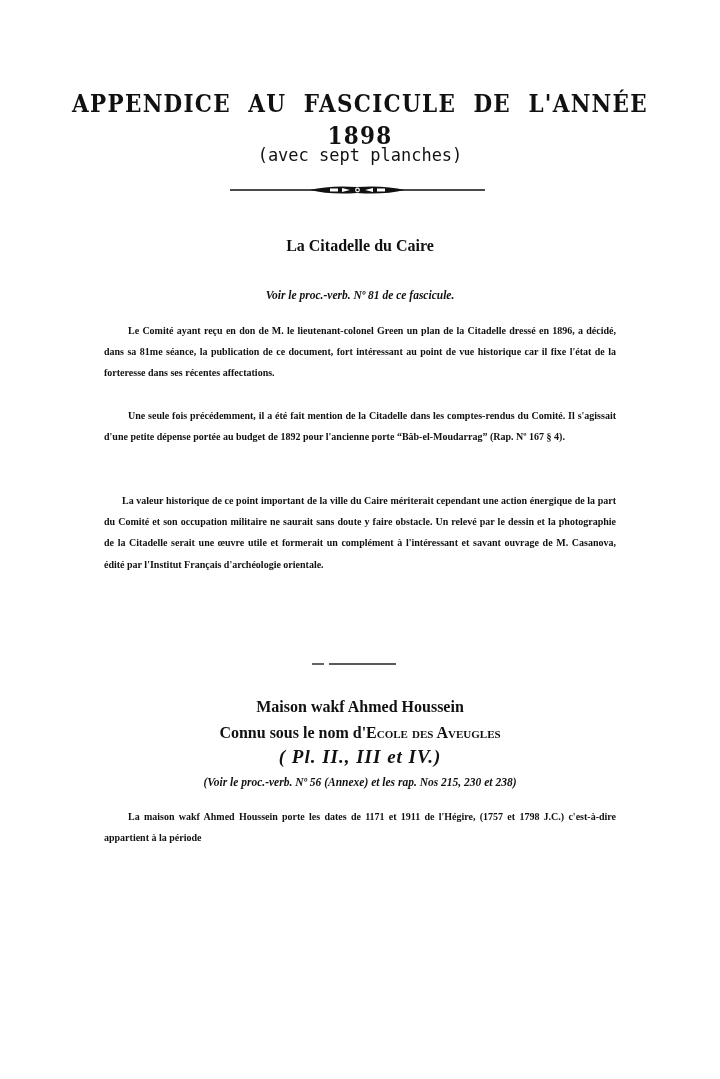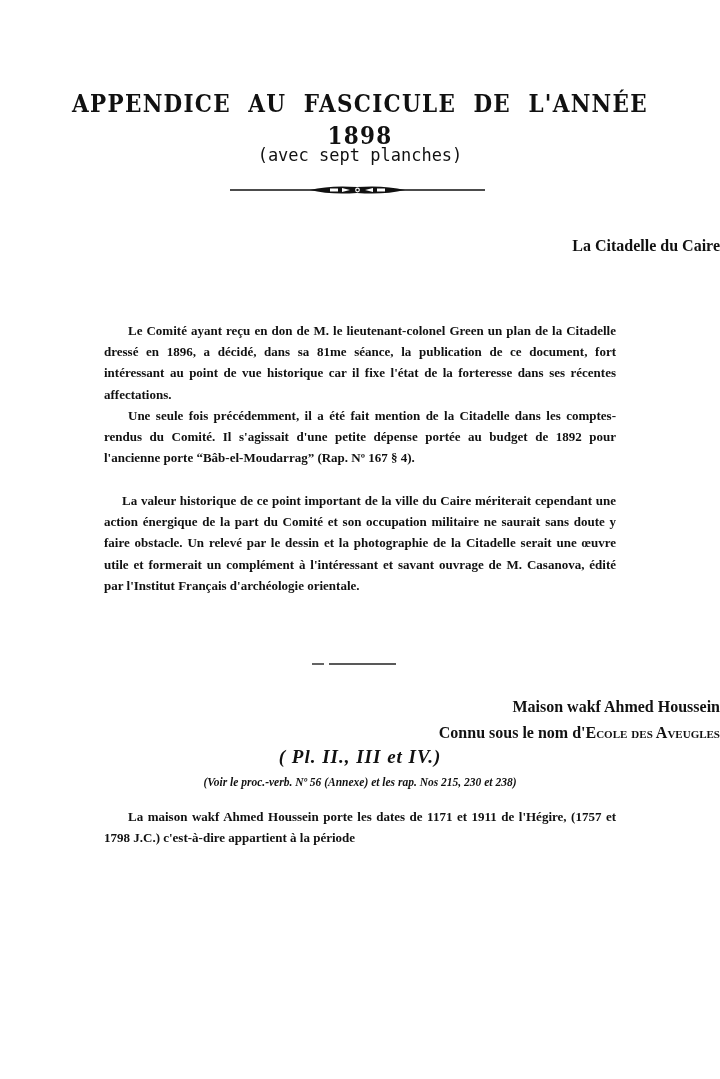--- a/index.html
+++ b/index.html
@@ -45,21 +45,20 @@
       left: 230px;
       top: 184px;
       width: 255px;
       height: 12px;
     }
 
     .section-title {
       font-weight: bold;
       font-size: 16px;
       line-height: 20px;
-      text-align: right;
     }
     .plate-ref {
       font-style: italic;
       font-size: 16px;
       line-height: 20px;
     }
     .plate-ref.big {
       font-weight: bold;
       font-size: 19px;
       letter-spacing: 1px;
@@ -68,21 +67,21 @@
       font-style: italic;
       font-weight: bold;
       font-size: 11.5px;
       line-height: 16px;
     }
 
     .para {
       position: absolute;
       left: 104px;
       width: 512px;
-      font-size: 13px;
+      font-size: 10px;
       font-weight: bold;
       line-height: 21.2px;
       text-align: justify;
       text-align-last: left;
       margin: 0;
     }
     .para .indent { display: inline-block; width: 24px; }
 
     .sep-small {
       position: absolute;
@@ -106,20 +105,21 @@
     <path d="M80 6 Q100 1 127 3 Q154 1 175 6 Q154 11 127 9 Q100 11 80 6 Z" fill="#111"></path>
     <rect x="100" y="4.5" width="8" height="3" fill="#fff"></rect>
     <rect x="147" y="4.5" width="8" height="3" fill="#fff"></rect>
     <circle cx="127.5" cy="6" r="2.4" fill="#fff"></circle>
     <circle cx="127.5" cy="6" r="1.2" fill="#111"></circle>
     <path d="M112 4 L120 6 L112 8 Z" fill="#fff"></path>
     <path d="M143 4 L135 6 L143 8 Z" fill="#fff"></path>
   </svg>
 
   <div class="center section-title" style="top:236px;">La Citadelle du Caire</div>
+  <div class="center voir" style="top:287px;">Voir le proc.-verb. Nº 81 de ce fascicule.</div>
 
   <p class="para" style="top:320px;"><span class="indent"></span><span>Le Comité ayant reçu en don de M. le lieutenant-colonel Green un plan de la Citadelle dressé en 1896, a décidé, dans sa 81me séance, la publication de ce document, fort intéressant au point de vue historique car il fixe l'état de la forteresse dans ses récentes affectations.</span></p>
   <p class="para" style="top:405px;"><span class="indent"></span><span>Une seule fois précédemment, il a été fait mention de la Citadelle dans les comptes-rendus du Comité. Il s'agissait d'une petite dépense portée au budget de 1892 pour l'ancienne porte “Bâb-el-Moudarrag” (Rap. Nº 167 § 4).</span></p>
   <p class="para" style="top:490px;"><span class="indent" style="width:18px"></span><span>La valeur historique de ce point important de la ville du Caire mériterait cependant une action énergique de la part du Comité et son occupation militaire ne saurait sans doute y faire obstacle. Un relevé par le dessin et la photographie de la Citadelle serait une œuvre utile et formerait un complément à l'intéressant et savant ouvrage de M. Casanova, édité par l'Institut Français d'archéologie orientale.</span></p>
 
   <svg class="sep-small" viewBox="0 0 84 2" preserveAspectRatio="none">
     <line x1="0" y1="1" x2="12" y2="1" stroke="#222" stroke-width="1.4"></line>
     <line x1="17" y1="1" x2="84" y2="1" stroke="#222" stroke-width="1.4"></line>
   </svg>
 

